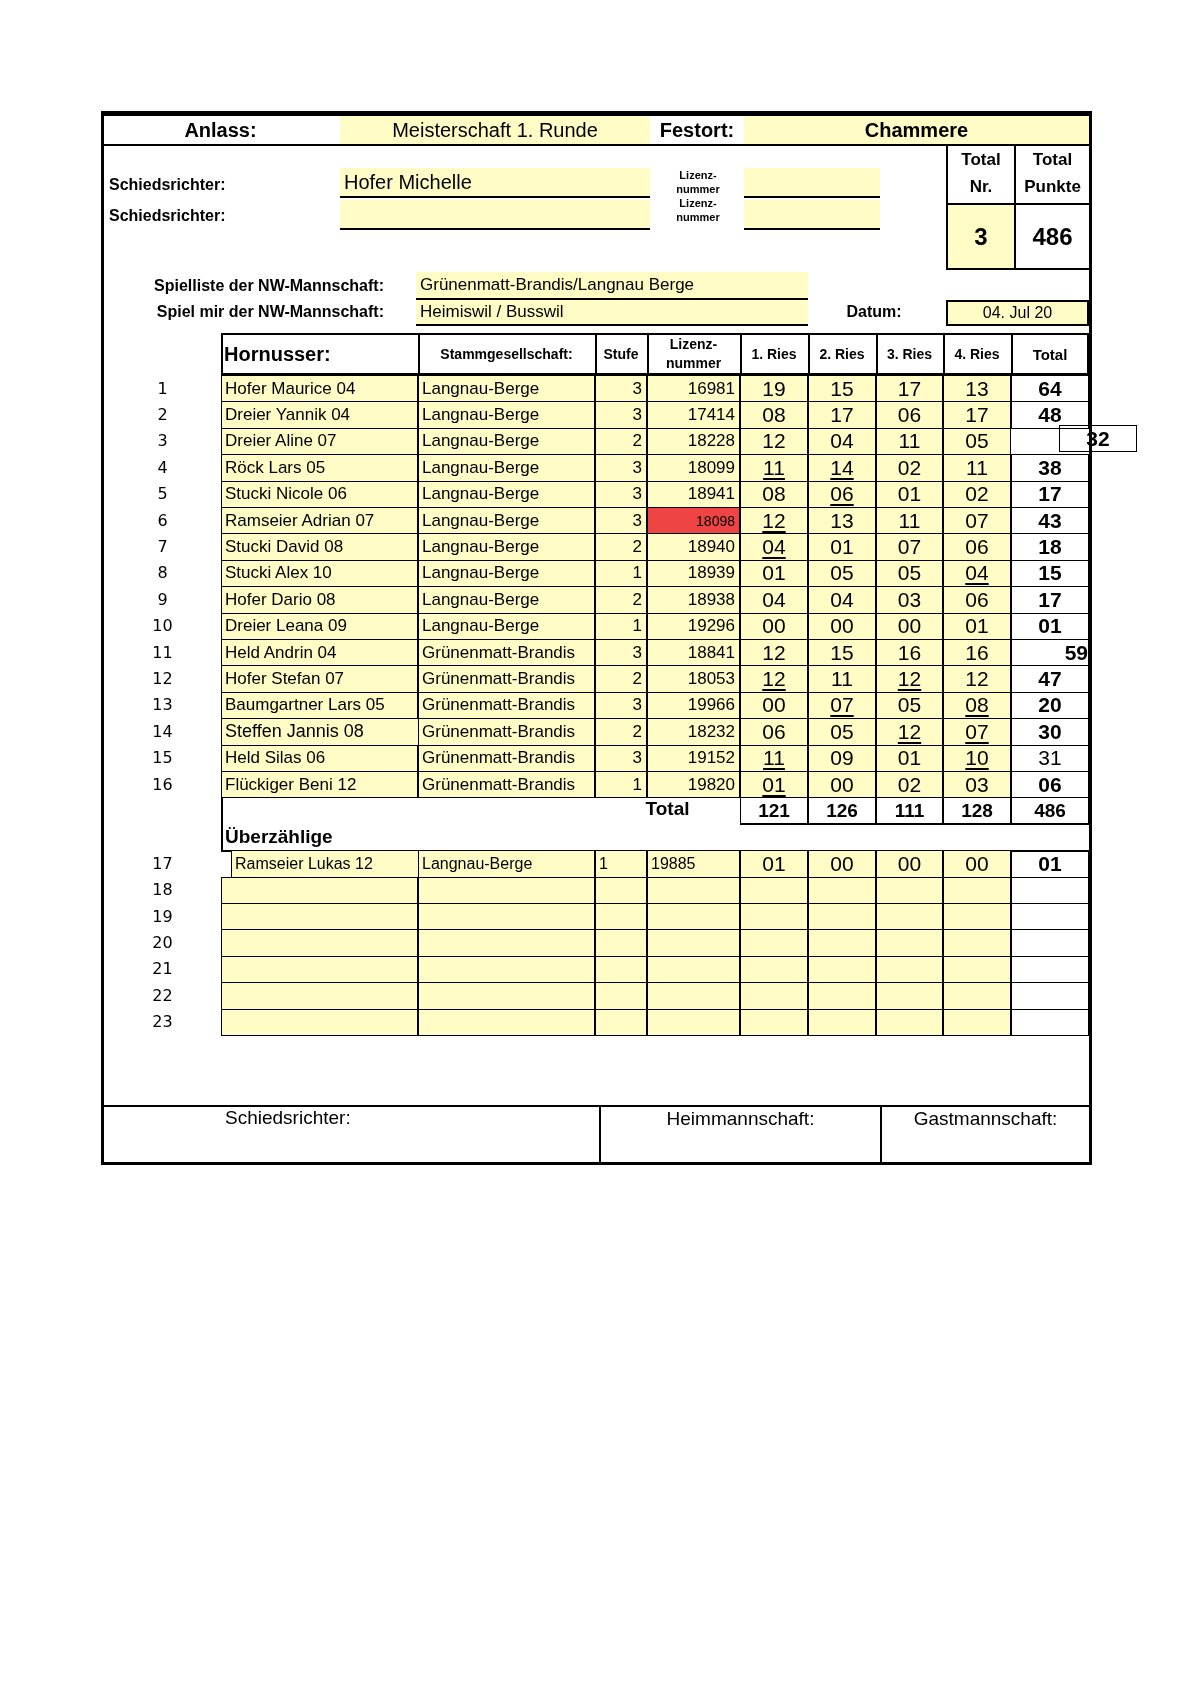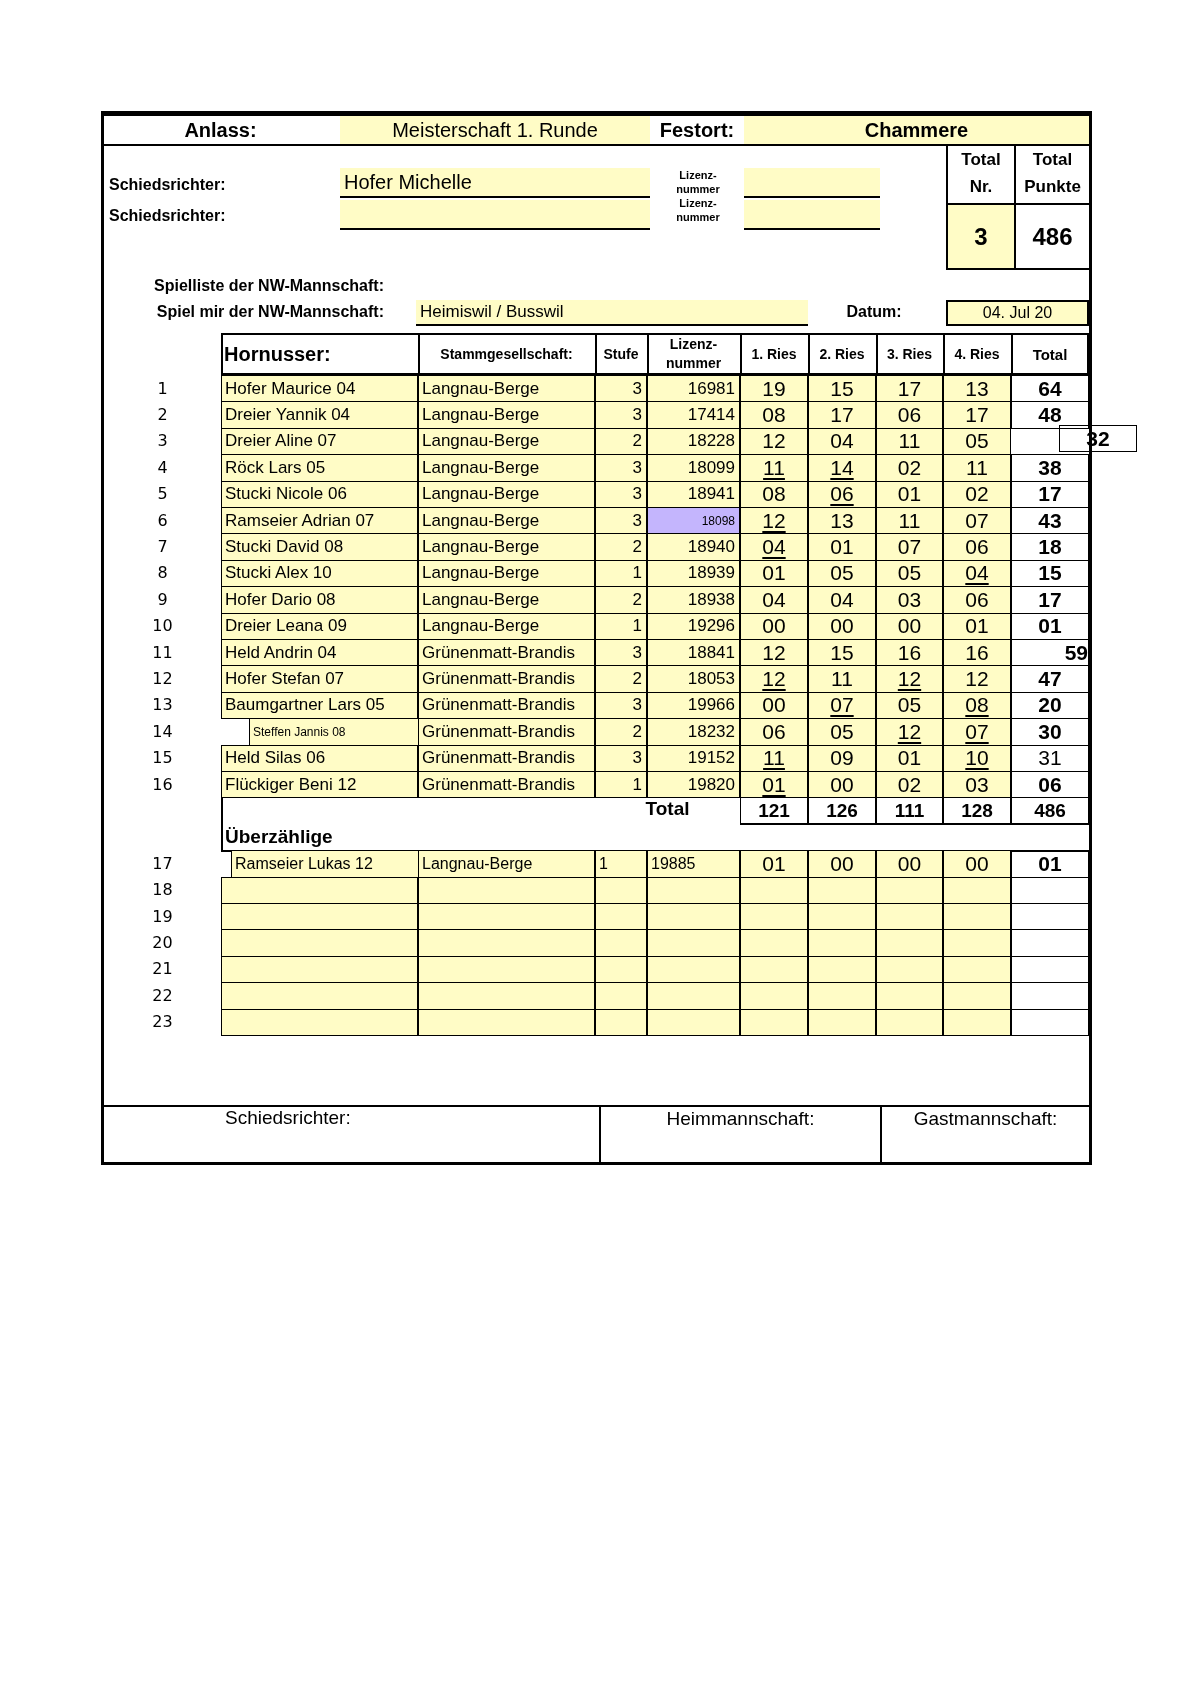--- a/index.html
+++ b/index.html
@@ -51,20 +51,21 @@
   <div class="abs b" style="left:912px;top:30px;width:73px;font-size:17px;line-height:27px;text-align:center;">
     <div>Total</div>
     <div>Punkte</div>
   </div>
   <div class="hline" style="left:842px;top:87px;width:143px;"></div>
   <div class="cell c b yellow" style="left:844px;top:89px;width:66px;height:63px;font-size:24px;">3</div>
   <div class="cell c b" style="left:912px;top:89px;width:73px;height:63px;font-size:24px;">486</div>
   <div class="hline" style="left:842px;top:152px;width:143px;"></div>
 
   <div class="cell b" style="left:0;top:158px;width:290px;height:24px;font-size:16px;justify-content:flex-end;padding-right:10px;">Spielliste der NW-Mannschaft:</div>
+  <div class="cell l yellow" style="left:312px;top:156px;width:392px;height:28px;font-size:17px;border-bottom:2px solid #000;padding-left:4px;">Grünenmatt-Brandis/Langnau Berge</div>
   <div class="cell b" style="left:0;top:184px;width:290px;height:24px;font-size:16px;justify-content:flex-end;padding-right:10px;">Spiel mir der NW-Mannschaft:</div>
   <div class="cell l yellow" style="left:312px;top:184px;width:392px;height:26px;font-size:17px;border-bottom:2px solid #000;padding-left:4px;">Heimiswil / Busswil</div>
   <div class="cell c b" style="left:725px;top:184px;width:90px;height:24px;font-size:16px;">Datum:</div>
   <div class="cell c yellow" style="left:842px;top:184px;width:143px;height:26px;font-size:16px;border:2px solid #000;">04. Jul 20</div>
 
   <div id="table-area">
       <div class="abs" style="left:117px;top:217px;width:868px;height:42px;border:2px solid #000;"></div>
       <div class="cell l b" style="left:117px;top:217px;width:197px;height:42px;font-size:20px;">Hornusser:</div>
       <div class="vline" style="left:314px;top:217px;height:42px;"></div>
       <div class="cell c b" style="left:314px;top:217px;width:177px;height:42px;font-size:14px;">Stammgesellschaft:</div>
@@ -228,21 +229,21 @@
       <div class="cell c rownum" style="left:0;top:391px;width:117px;height:26.4px;">6</div>
       <div class="cell l" style="left:117px;top:391px;width:197px;height:27.4px;font-size:17px;border:1px solid #000;border-width:1px 1px 1px 1px;background:#fffcc6;">
         <span>Ramseier Adrian 07</span>
       </div>
       <div class="cell l" style="left:314px;top:391px;width:177px;height:27.4px;font-size:17px;border:1px solid #000;border-width:1px 1px 1px 1px;background:#fffcc6;">
         <span>Langnau-Berge</span>
       </div>
       <div class="cell r" style="left:491px;top:391px;width:52px;height:27.4px;font-size:17px;border:1px solid #000;border-width:1px 1px 1px 1px;background:#fffcc6;">
         <span>3</span>
       </div>
-      <div class="cell r" style="left:543px;top:391px;width:93px;height:27.4px;font-size:12px;border:1px solid #000;border-width:1px 1px 1px 1px;background:#c4b5fd;">
+      <div class="cell r" style="left:543px;top:391px;width:93px;height:27.4px;font-size:14px;border:1px solid #000;border-width:1px 1px 1px 1px;background:#ef4444;">
         <span>18098</span>
       </div>
       <div class="cell c" style="left:636px;top:391px;width:68px;height:27.4px;font-size:21px;border:1px solid #000;border-width:1px 1px 1px 1px;background:#fffcc6;">
         <span class="u">12</span>
       </div>
       <div class="cell c" style="left:704px;top:391px;width:68px;height:27.4px;font-size:21px;border:1px solid #000;border-width:1px 1px 1px 1px;background:#fffcc6;">
         <span>13</span>
       </div>
       <div class="cell c" style="left:772px;top:391px;width:67px;height:27.4px;font-size:21px;border:1px solid #000;border-width:1px 1px 1px 1px;background:#fffcc6;">
         <span>11</span>
@@ -443,21 +444,21 @@
       <div class="cell c" style="left:772px;top:575.8px;width:67px;height:27.4px;font-size:21px;border:1px solid #000;border-width:1px 1px 1px 1px;background:#fffcc6;">
         <span>05</span>
       </div>
       <div class="cell c" style="left:839px;top:575.8px;width:68px;height:27.4px;font-size:21px;border:1px solid #000;border-width:1px 1px 1px 1px;background:#fffcc6;">
         <span class="u">08</span>
       </div>
       <div class="cell c" style="left:907px;top:575.8px;width:78px;height:27.4px;font-size:21px;border:1px solid #000;border-width:1px 1px 1px 1px;font-weight:bold;">
         <span>20</span>
       </div>
       <div class="cell c rownum" style="left:0;top:602.2px;width:117px;height:26.4px;">14</div>
-      <div class="cell l" style="left:117px;top:602.2px;width:229px;height:27.4px;font-size:12px;border:1px solid #000;border-width:1px 1px 1px 1px;background:#fffcc6;margin-left:28px;">
+      <div class="cell l" style="left:117px;top:602.2px;width:229px;height:27.4px;font-size:18px;border:1px solid #000;border-width:1px 1px 1px 1px;background:#fffcc6;">
         <span>Steffen Jannis 08</span>
       </div>
       <div class="cell l" style="left:314px;top:602.2px;width:177px;height:27.4px;font-size:17px;border:1px solid #000;border-width:1px 1px 1px 1px;background:#fffcc6;">
         <span>Grünenmatt-Brandis</span>
       </div>
       <div class="cell r" style="left:491px;top:602.2px;width:52px;height:27.4px;font-size:17px;border:1px solid #000;border-width:1px 1px 1px 1px;background:#fffcc6;">
         <span>2</span>
       </div>
       <div class="cell r" style="left:543px;top:602.2px;width:93px;height:27.4px;font-size:17px;border:1px solid #000;border-width:1px 1px 1px 1px;background:#fffcc6;">
         <span>18232</span>

